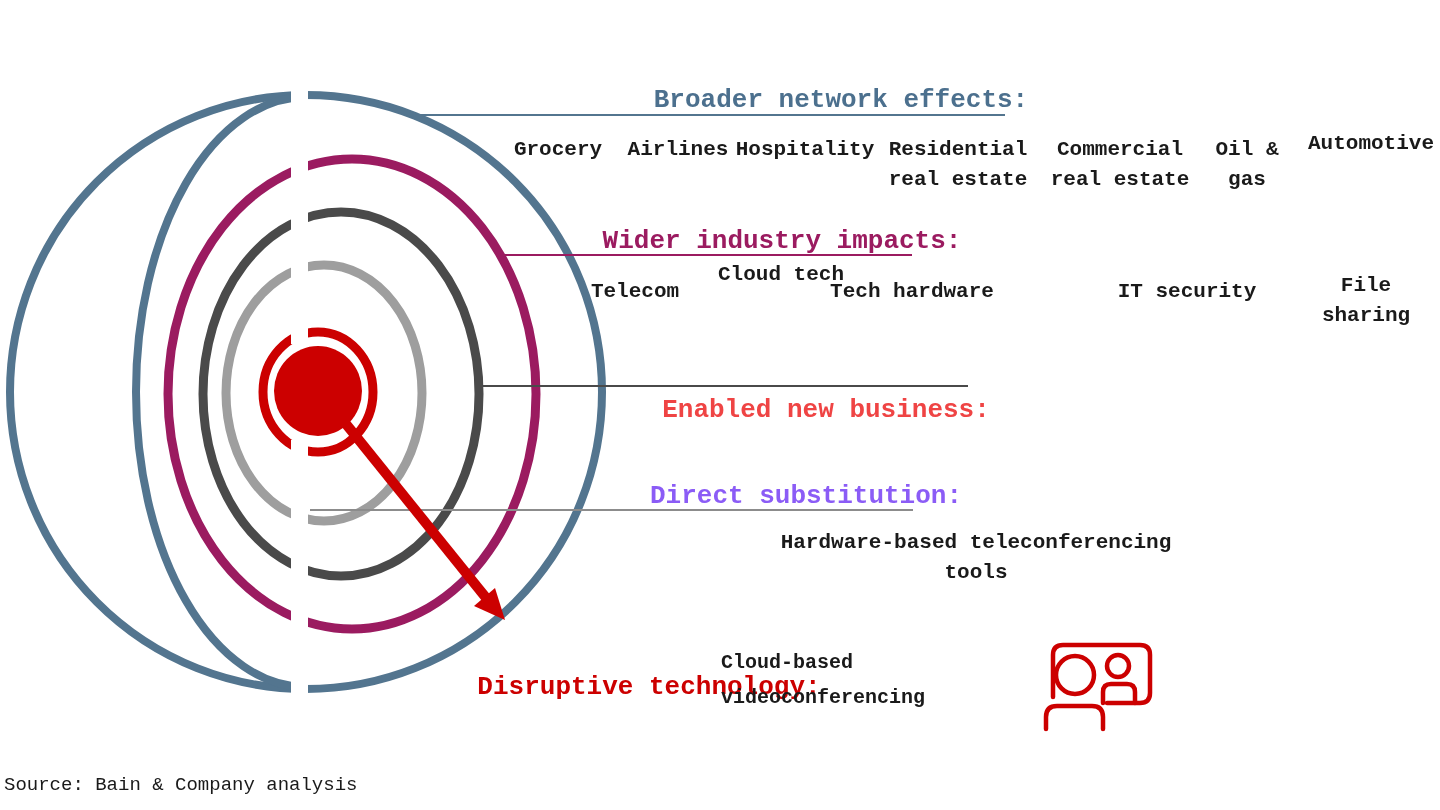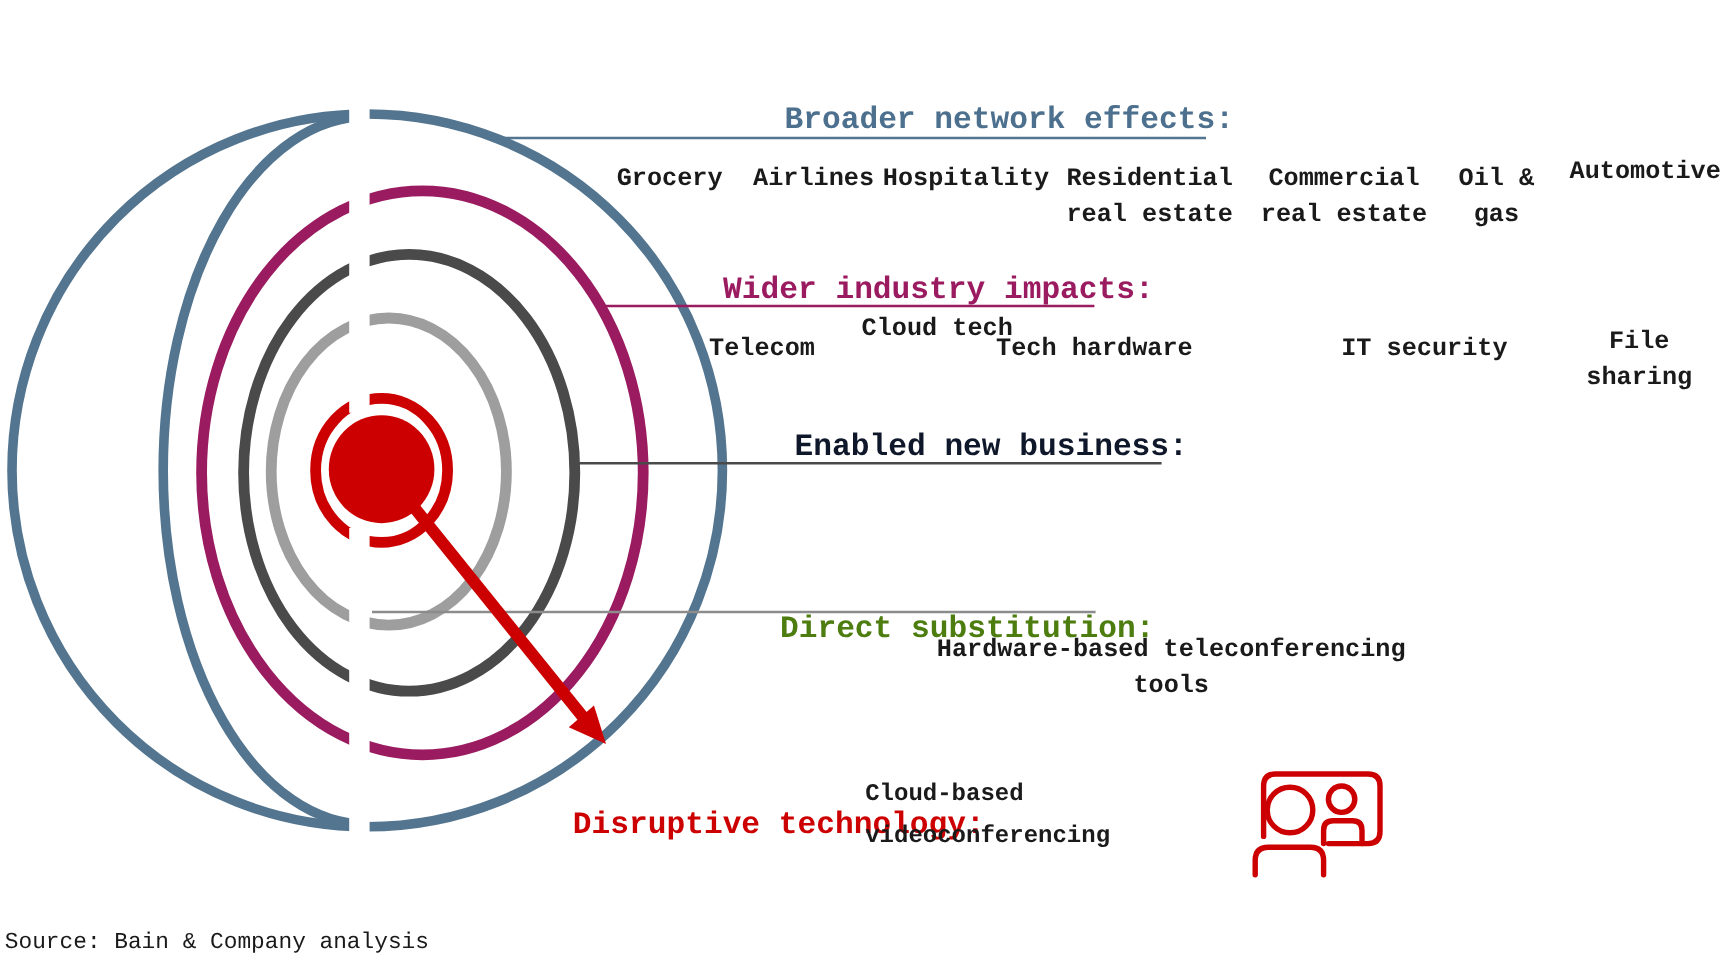--- a/index.html
+++ b/index.html
@@ -7,22 +7,22 @@
     position:relative;width:1440px;height:810px;background:#ffffff;
     font-family:Liberation Mono, monospace;overflow:hidden;
   }
   #diagram-svg{position:absolute;left:0;top:0;}
   .heading{
     position:absolute;transform:translateX(-50%);
     font-size:26px;font-weight:bold;white-space:nowrap;line-height:30px;
   }
   .h-broader{color:#4C708E;}
   .h-wider{color:#9B1B60;}
-  .h-enabled{color:#0f172a;}
-  .h-direct{color:#4d7c0f;margin-top:28px;}
+  .h-enabled{color:#ef4444;margin-top:38px;}
+  .h-direct{color:#8b5cf6;}
   .h-disruptive{color:#CC0000;}
   .item{
     position:absolute;transform:translateX(-50%);
     font-size:21px;font-weight:bold;color:#1A1A1A;text-align:center;
     white-space:pre-line;line-height:30px;
   }
   .item-left{
     position:absolute;transform:none;text-align:left;
     font-size:20px;font-weight:bold;color:#1A1A1A;white-space:pre-line;line-height:35px;
   }

